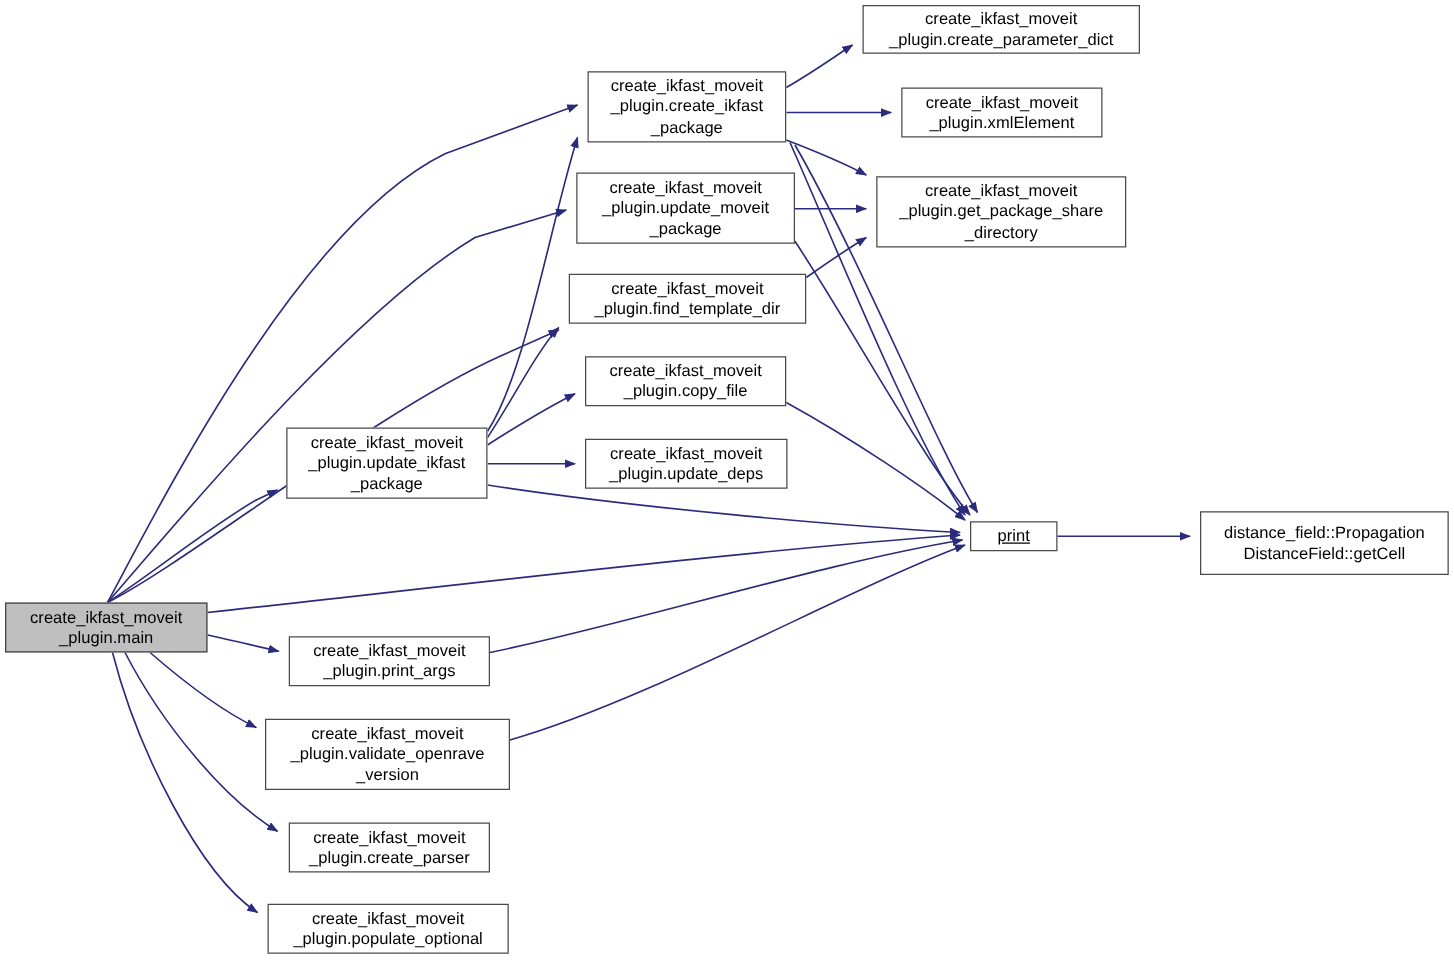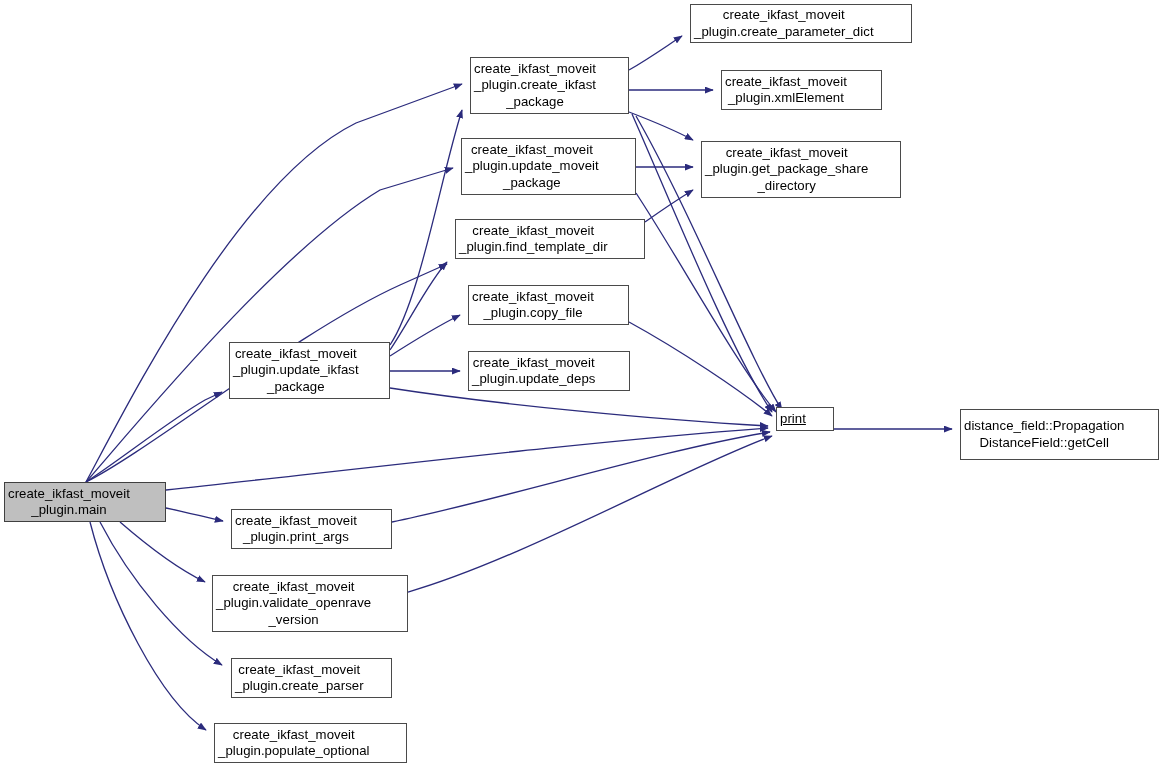--- a/index.html
+++ b/index.html
@@ -24,20 +24,21 @@
     height: 769px;
     pointer-events: none;
   }
   .node {
     position: absolute;
     box-sizing: border-box;
     border: 1px solid #4a4a4a;
     background: #ffffff;
     display: flex;
     align-items: center;
+    justify-content: center;
     text-align: center;
     color: #000000;
     font-size: 13.2px;
     line-height: 16.5px;
     letter-spacing: 0.05px;
     white-space: pre-line;
     overflow: hidden;
   }
   .node.highlight {
     background: #bfbfbf;
@@ -106,21 +107,21 @@
 _package</span></div>
       <div class="node" style="left: 455px; top: 219px; width: 190px; height: 40px;"><span class="node-label">create_ikfast_moveit
 _plugin.find_template_dir</span></div>
       <div class="node" style="left: 468px; top: 285px; width: 161px; height: 40px;"><span class="node-label">create_ikfast_moveit
 _plugin.copy_file</span></div>
       <div class="node" style="left: 468px; top: 351px; width: 162px; height: 40px;"><span class="node-label">create_ikfast_moveit
 _plugin.update_deps</span></div>
       <div class="node" style="left: 229px; top: 342px; width: 161px; height: 57px;"><span class="node-label">create_ikfast_moveit
 _plugin.update_ikfast
 _package</span></div>
-      <div class="node" style="left: 776px; top: 407px; width: 58px; height: 24px; text-decoration: underline;"><span class="node-label">print</span></div>
+      <div class="node" style="left: 776px; top: 417px; width: 70px; height: 24px; text-decoration: underline;"><span class="node-label">print</span></div>
       <div class="node" style="left: 960px; top: 409px; width: 199px; height: 51px;"><span class="node-label">distance_field::Propagation
 DistanceField::getCell</span></div>
       <div class="node" style="left: 231px; top: 509px; width: 161px; height: 40px;"><span class="node-label">create_ikfast_moveit
 _plugin.print_args</span></div>
       <div class="node" style="left: 212px; top: 575px; width: 196px; height: 57px;"><span class="node-label">create_ikfast_moveit
 _plugin.validate_openrave
 _version</span></div>
       <div class="node" style="left: 231px; top: 658px; width: 161px; height: 40px;"><span class="node-label">create_ikfast_moveit
 _plugin.create_parser</span></div>
       <div class="node" style="left: 214px; top: 723px; width: 193px; height: 40px;"><span class="node-label">create_ikfast_moveit

